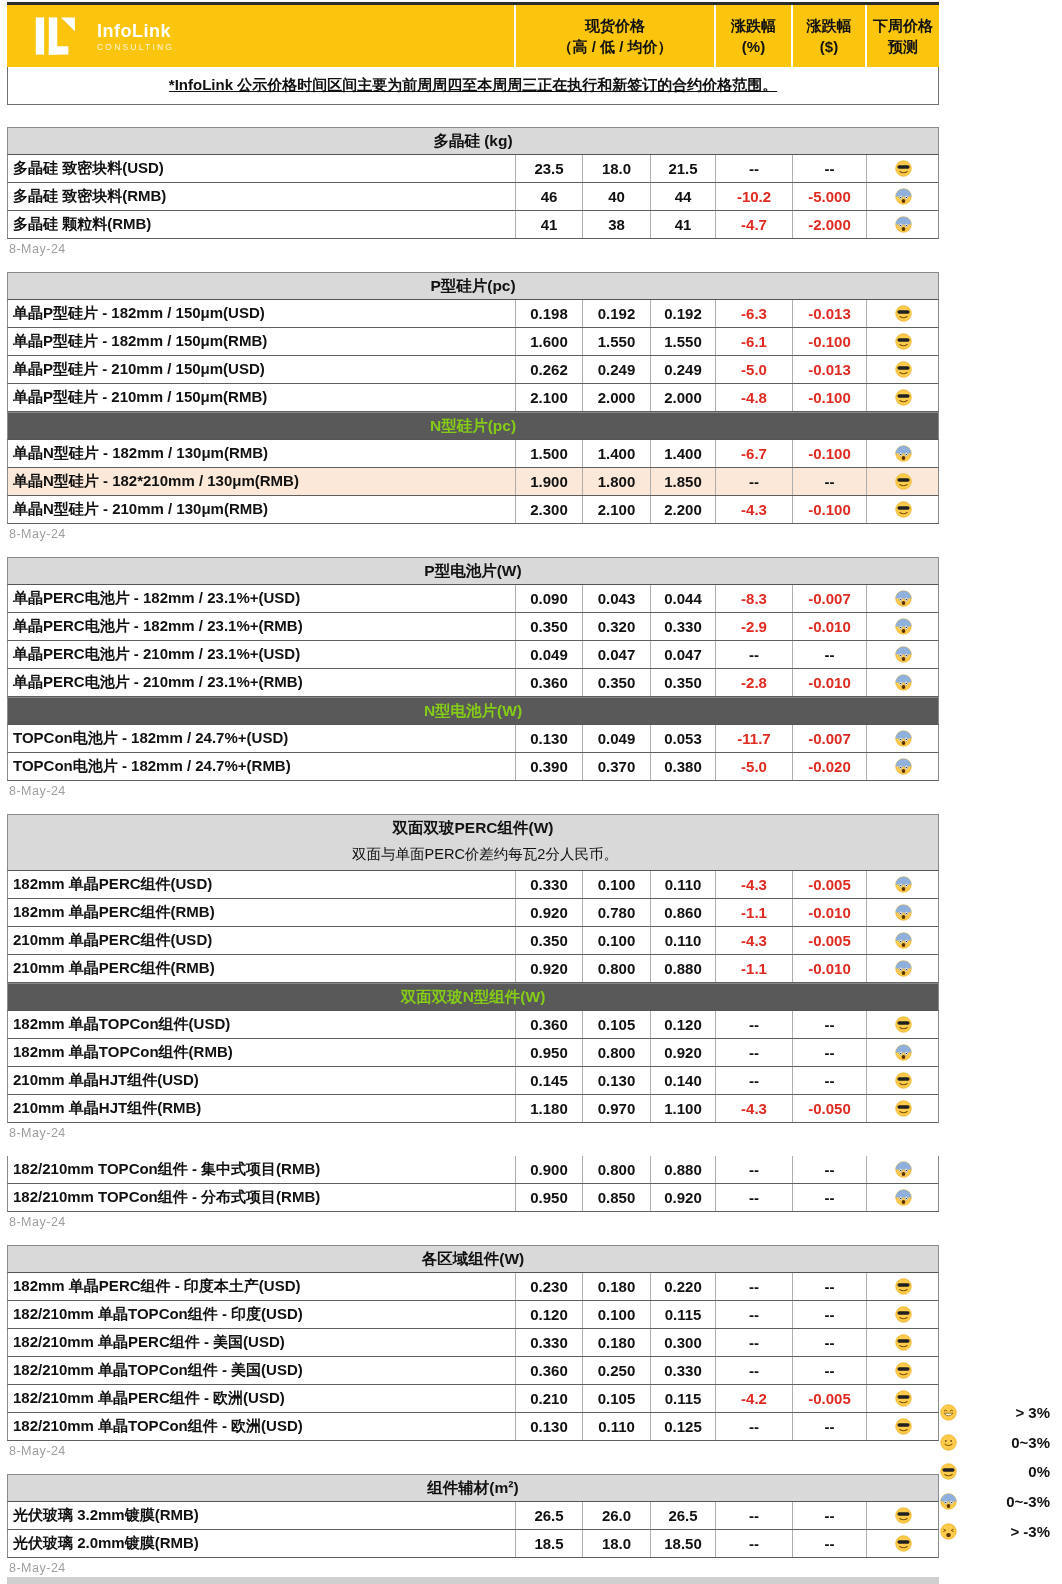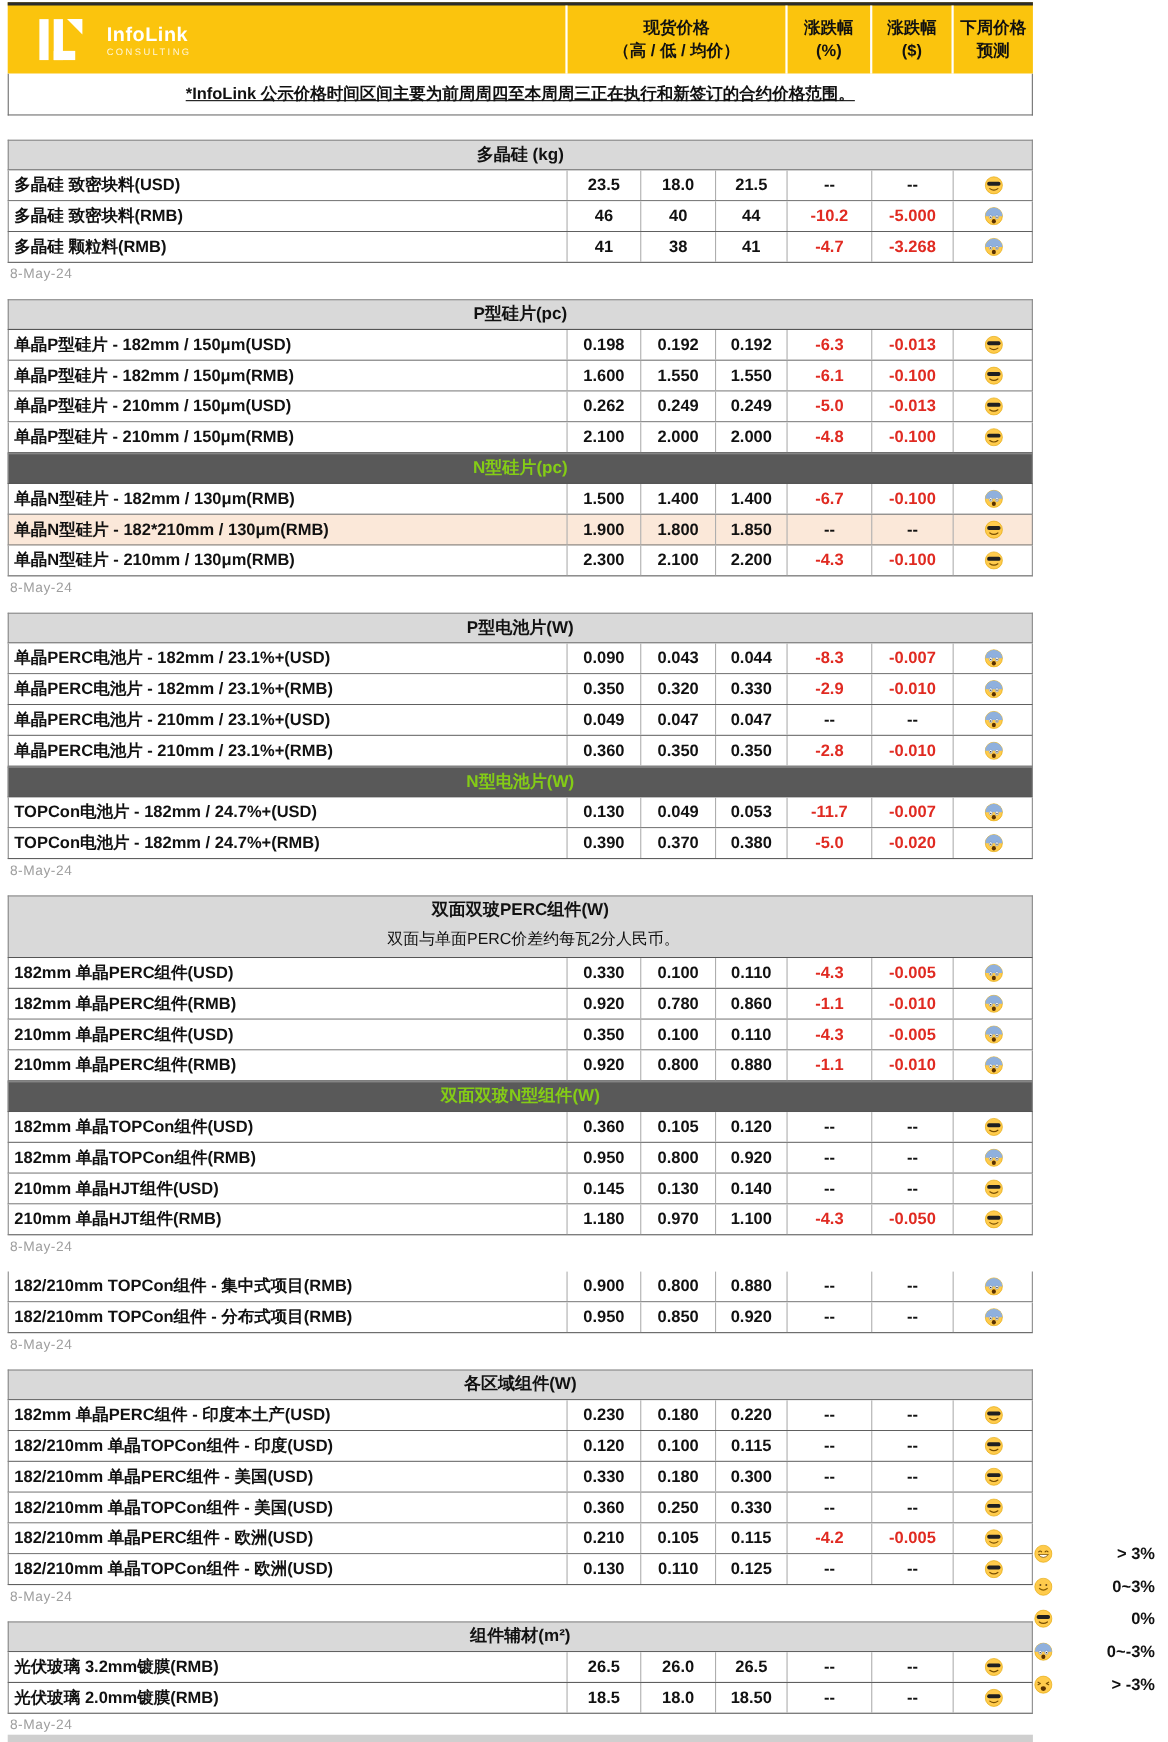--- a/index.html
+++ b/index.html
@@ -115,21 +115,21 @@
                 <ellipse cx="12" cy="18.4" rx="2.6" ry="2.9" fill="#5a3100"></ellipse>
               </svg></span>
           </div>
         </div>
         <div class="row">
           <div class="name">多晶硅 颗粒料(RMB)</div>
           <div class="">41</div>
           <div class="">38</div>
           <div class="">41</div>
           <div class="neg">-4.7</div>
-          <div class="neg">-3.268</div>
+          <div class="neg">-2.000</div>
           <div>
             <span class="emoji"><svg viewBox="0 0 24 24" width="17" height="17">
                 <circle cx="12" cy="12" r="11" fill="#FFCB4C" stroke="#E0A400" stroke-width="0.8"></circle>
                 <path d="M1 12 A11 11 0 0 1 23 12 Z" fill="#8FB0DD"></path>
                 <ellipse cx="8" cy="13" rx="2" ry="2.6" fill="#fff" stroke="#5b7eb5" stroke-width="0.6"></ellipse>
                 <ellipse cx="16" cy="13" rx="2" ry="2.6" fill="#fff" stroke="#5b7eb5" stroke-width="0.6"></ellipse>
                 <circle cx="8" cy="13.3" r="0.9" fill="#222"></circle>
                 <circle cx="16" cy="13.3" r="0.9" fill="#222"></circle>
                 <ellipse cx="12" cy="18.4" rx="2.6" ry="2.9" fill="#5a3100"></ellipse>
               </svg></span>

